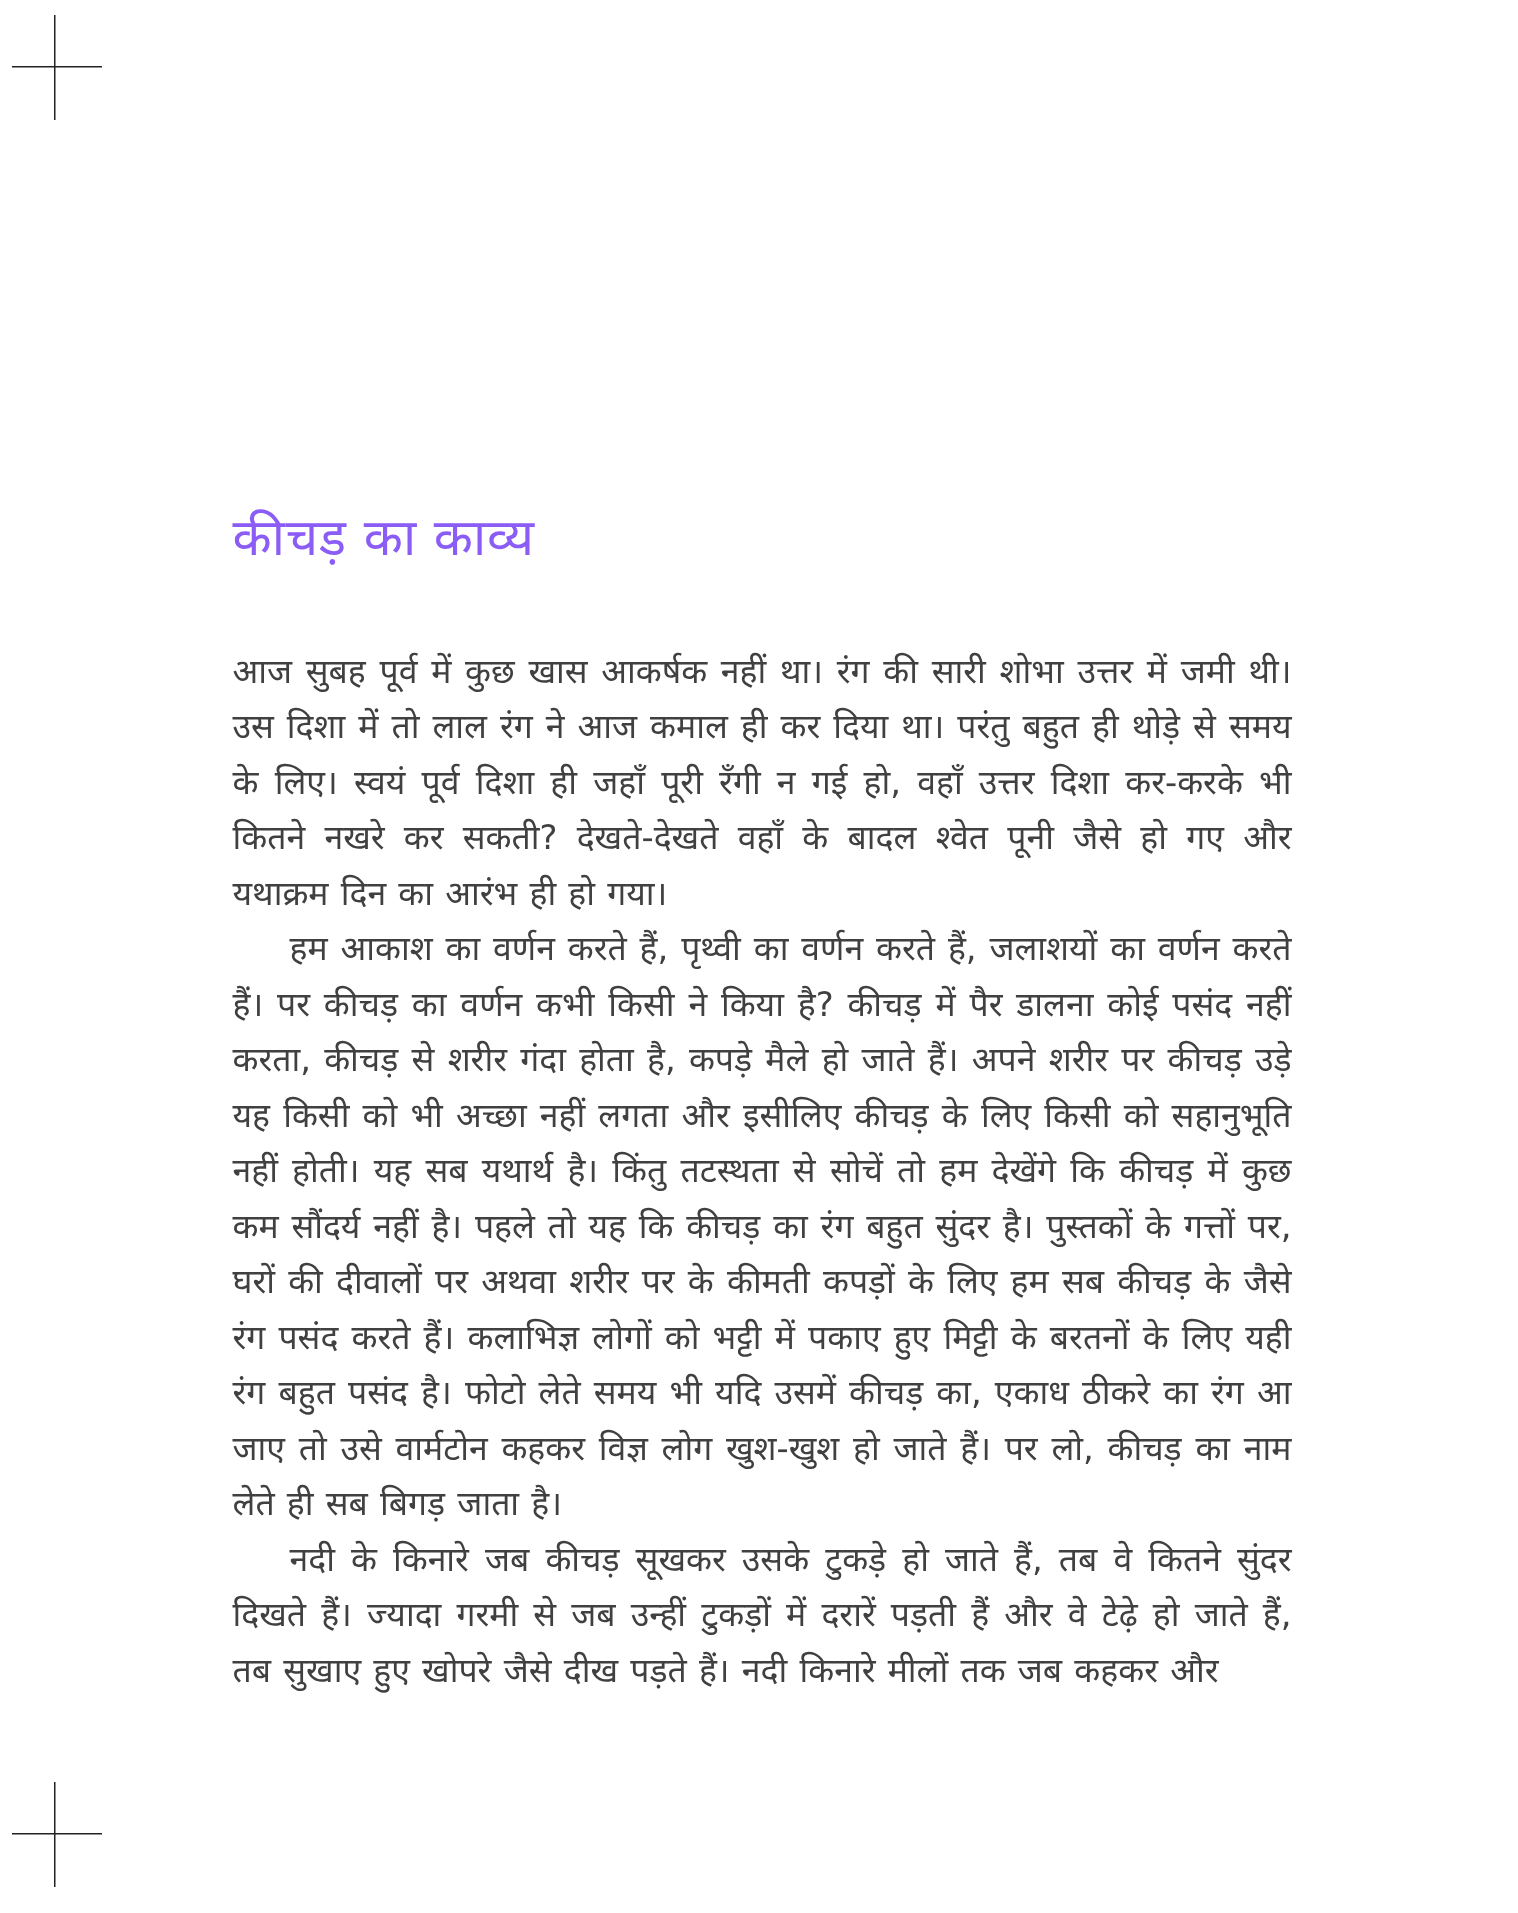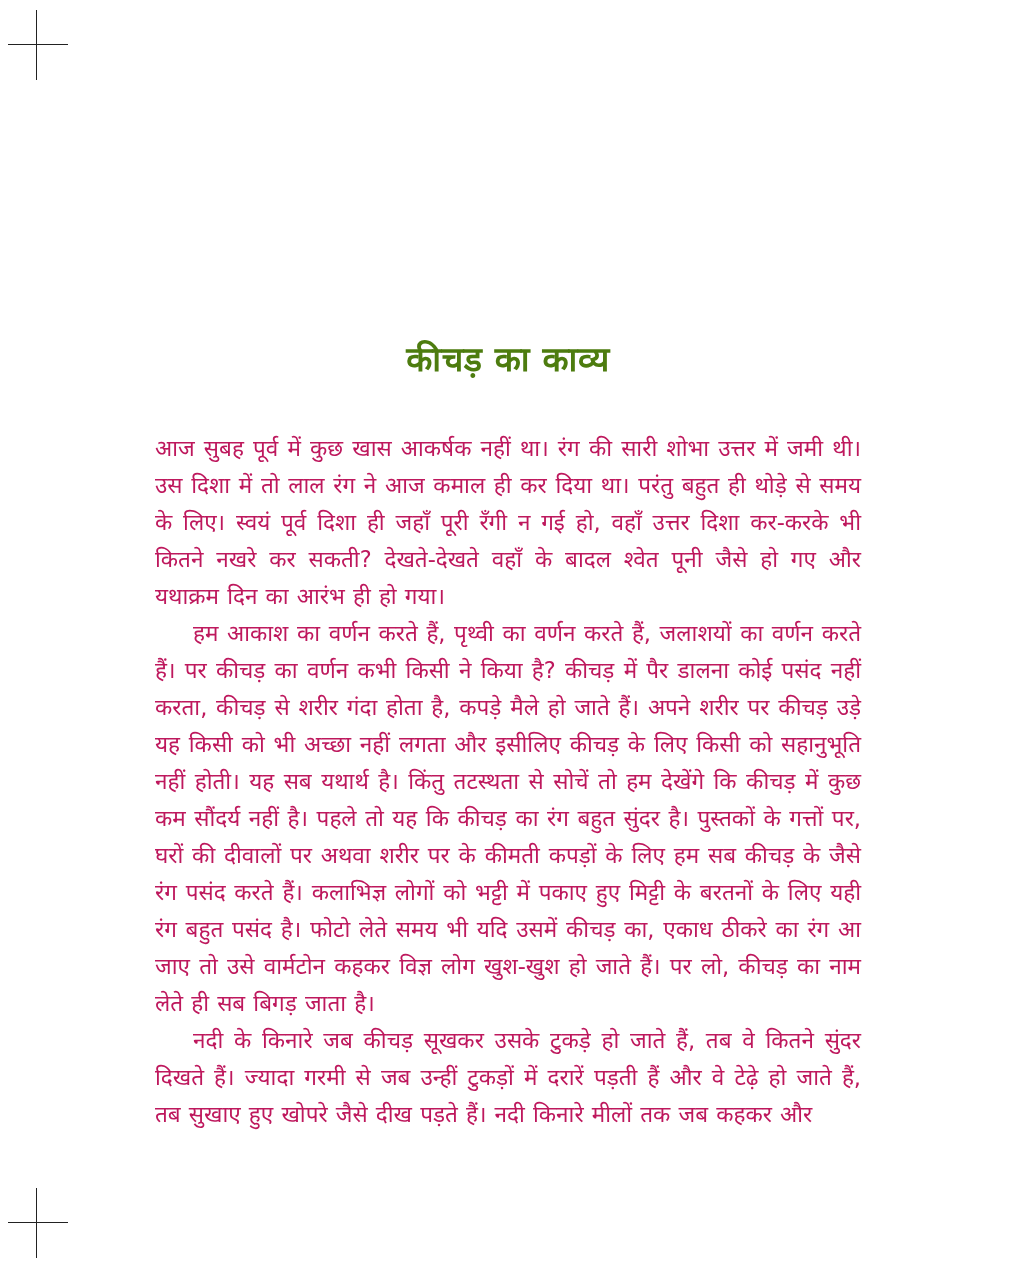--- a/index.html
+++ b/index.html
@@ -20,33 +20,32 @@
     background: #222222;
   }
   .content {
     position: absolute;
     left: 155px;
     top: 338px;
     width: 706px;
   }
   .page-title {
     margin: 0 0 50px 0;
-    text-align: center;
     font-size: 34px;
     line-height: 42px;
-    font-weight: 700;
-    color: #4d7c0f;
+    font-weight: 400;
+    color: #8b5cf6;
     letter-spacing: 0.5px;
   }
   .body-text p {
     margin: 0;
     font-size: 22.5px;
     line-height: 37px;
     text-align: justify;
-    color: #be185d;
+    color: #404040;
     text-indent: 38px;
     word-spacing: 1px;
   }
   .body-text p.no-indent {
     text-indent: 0;
   }
 </style>
 </head>
 <body>
 

